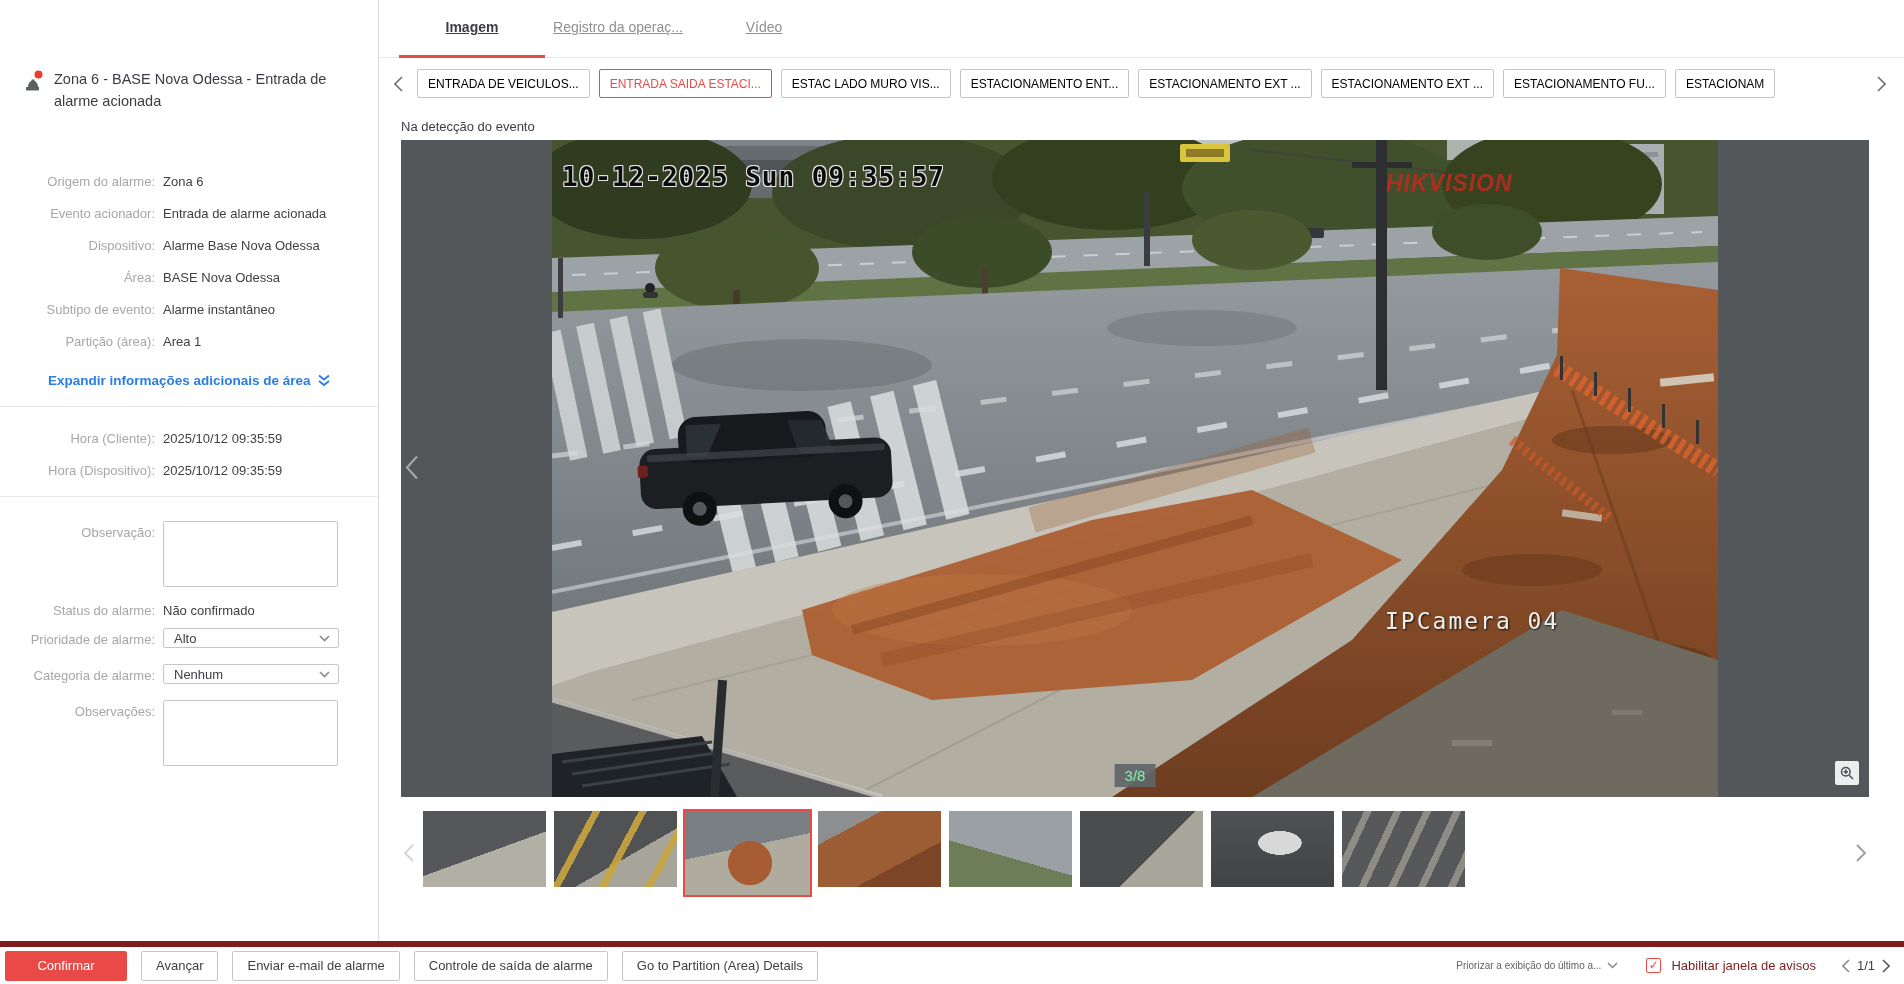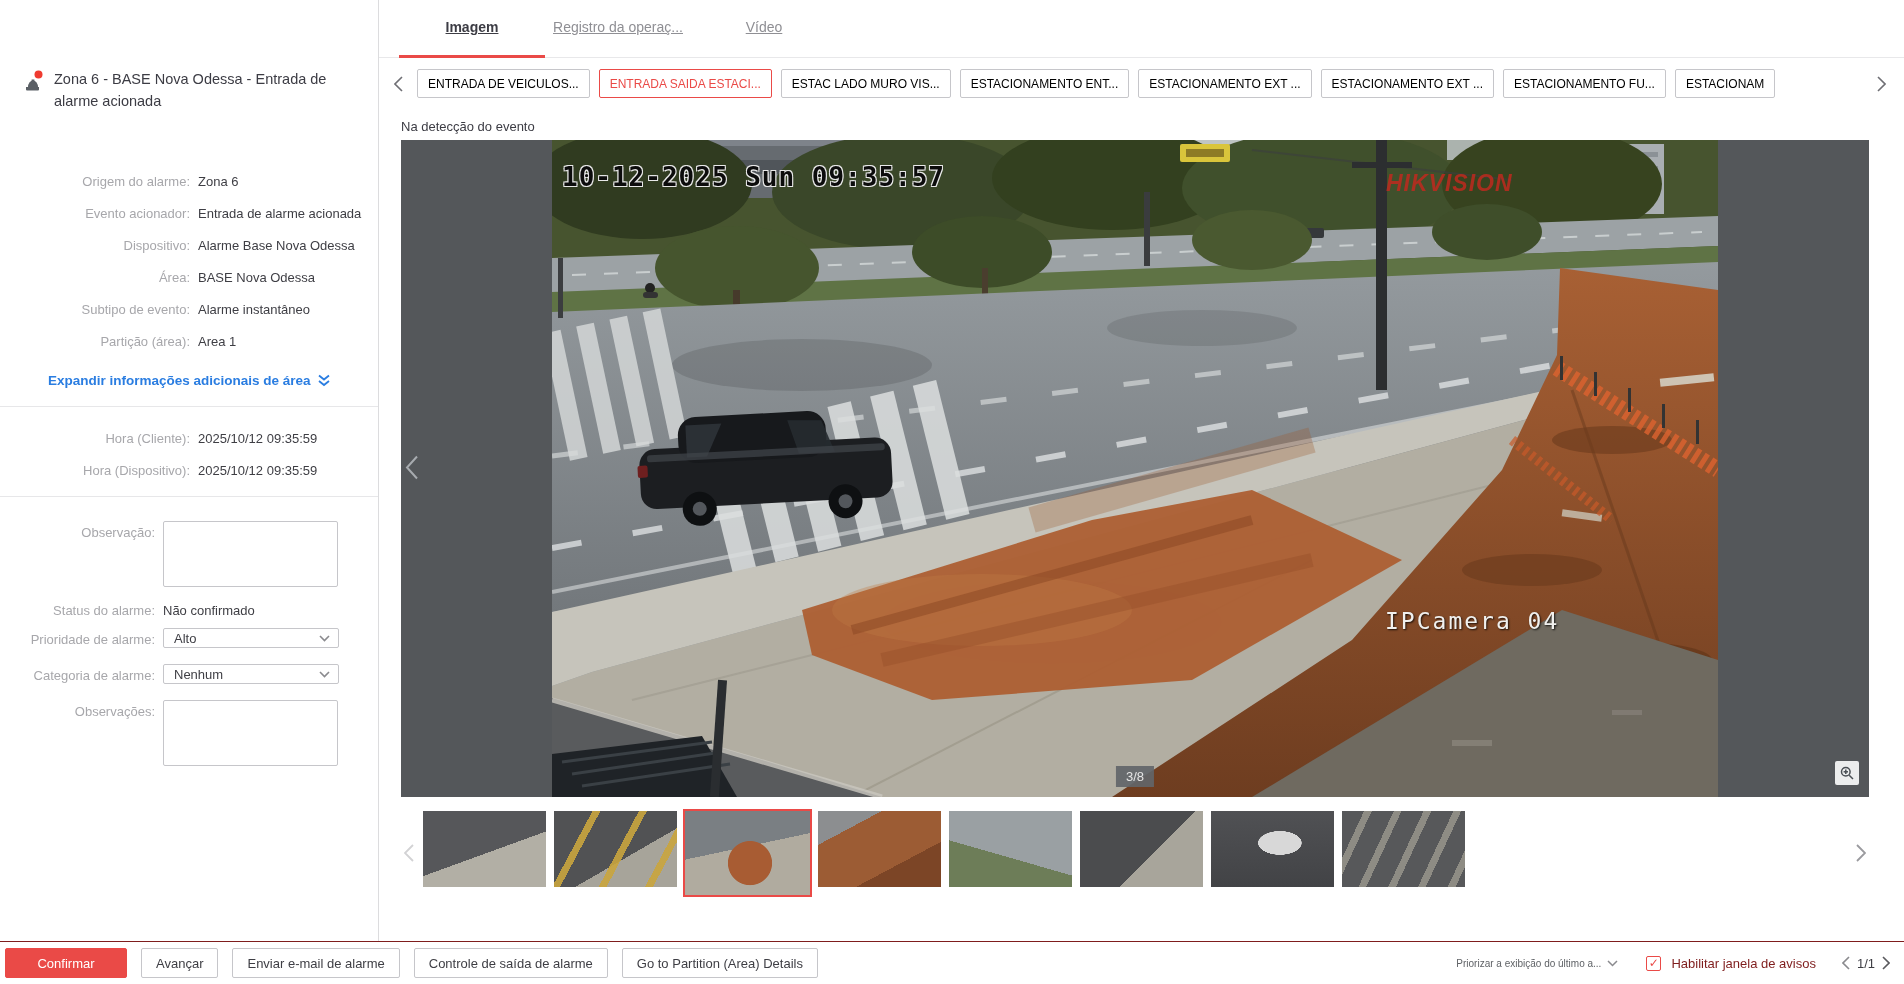--- a/index.html
+++ b/index.html
@@ -6,21 +6,21 @@
   html,body { width:1904px; height:984px; overflow:hidden; background:#fff;
     font-family:"Liberation Sans","DejaVu Sans",sans-serif; color:#3e3e44; }
   .app { display:flex; width:1904px; height:941px; }
 
   
   .sidebar { width:379px; height:941px; border-right:1px solid #dcdcde; padding-top:68px; position:relative; flex:none; }
   .alarm-title-row { display:flex; padding:0 24px 0 22px; gap:10px; }
   .alarm-icon { width:22px; height:22px; position:relative; flex:none; margin-top:2px; }
   .alarm-icon svg { display:block; }
   .alarm-title { font-size:14.5px; line-height:22px; color:#3c3c44; }
-  .fieldlist { margin-top:0;padding-left:35px; }
+  .fieldlist { margin-top:0; }
   .f-row { display:flex; margin-bottom:17px; font-size:13px; line-height:15px; }
   .f-label { flex:0 0 163px; text-align:right; color:#a7a7ab; padding-right:8px; }
   .f-value { flex:1; color:#3e3e44; padding-right:10px; }
   .fields-block { margin-top:62px; }
   .expand-link { display:flex; align-items:center; gap:6px; margin:24px 0 0 48px; color:#2a7de1; font-size:13.5px; font-weight:bold; cursor:pointer; text-decoration:none; }
   .sb-divider { border:none; border-top:1px solid #e7e7e9; margin:18px 0 24px 0; }
   .form-row { display:flex; margin-bottom:16px; font-size:13px; }
   .form-row .f-label { padding-top:4px; }
   .sb-textarea { width:175px; height:66px; border:1px solid #c6c6ca; border-radius:2px; resize:none; font-family:inherit; font-size:13px; padding:4px 6px; outline:none; }
   .sb-textarea.small { height:66px; }
@@ -42,41 +42,41 @@
 
   
   .viewer { position:relative; margin:6px 0 0 22px; width:1468px; height:657px; background:#54575a; overflow:hidden; }
   .photo { position:absolute; left:151px; top:0; width:1166px; height:657px; }
   .photo svg { display:block; width:1166px; height:657px; }
   .osd-timestamp { position:absolute; left:10px; top:22px; font-family:"DejaVu Sans Mono",monospace; font-weight:bold; font-size:26px; color:#0c0c0c;
     text-shadow:-1px -1px 0 #e8e8e8, 1px -1px 0 #e8e8e8, -1px 1px 0 #e8e8e8, 1px 1px 0 #e8e8e8; letter-spacing:1px; white-space:nowrap; }
   .osd-brand { position:absolute; left:834px; top:30px; font-size:23px; font-weight:bold; font-style:italic; color:#bf2a1e; opacity:.85; letter-spacing:1px; }
   .osd-camera { position:absolute; left:833px; top:468px; font-family:"DejaVu Sans Mono",monospace; font-size:23px; color:#f0f0ee; letter-spacing:2px; text-shadow:1px 1px 2px rgba(0,0,0,.8); }
   .viewer-prev { position:absolute; left:4px; top:50%; transform:translateY(-50%); background:none; border:none; cursor:pointer; }
-  .page-badge { position:absolute; left:50%; transform:translateX(-50%); bottom:10px; background:rgba(98,101,105,.92); color:#e5e5e5; font-size:13px; padding:3px 10px; }
+  .page-badge { position:absolute; left:50%; transform:translateX(-50%); bottom:10px; background:rgba(98,101,105,.92); color:#86efac; font-size:15px; padding:3px 10px; }
   .zoom-btn { position:absolute; right:10px; bottom:12px; width:24px; height:24px; background:#eceded; border:none; border-radius:2px; cursor:pointer; display:flex; align-items:center; justify-content:center; }
 
   
   .thumbbar { display:flex; align-items:center; margin:12px 0 0 22px; height:88px; position:relative; width:1468px; }
   .thumb-chev { width:16px; flex:none; display:flex; justify-content:center; cursor:pointer; }
   .thumbs { display:flex; gap:8px; margin-left:6px; }
   .thumb { width:123px; height:76px; flex:none; cursor:pointer; background-color:#4e4f51; }
   .thumb.selected { outline:2px solid #ea4a47; height:84px; width:125px; }
   .thumbs-next { position:absolute; right:0; }
   .t0 { background:linear-gradient(160deg,#56575a 54%,#b2afa5 54%); }
   .t1 { background:repeating-linear-gradient(118deg, rgba(201,165,62,0) 0 34px, rgba(201,165,62,.9) 34px 41px), linear-gradient(150deg,#515254 60%,#a7a49a 60%); }
   .t2 { background:radial-gradient(circle at 52% 62%, #a85c33 0 26%, rgba(168,92,51,0) 27%), linear-gradient(168deg,#7a7f83 44%,#b0ab9f 44%); }
   .t3 { background:linear-gradient(152deg,#8c8e90 24%, #9c5c34 24% 68%, #7c4526 68%); }
   .t4 { background:linear-gradient(196deg,#9aa0a3 58%,#6d7d58 58%); }
   .t5 { background:linear-gradient(135deg,#4b4c4e 58%,#a8a59b 58%); }
   .t6 { background:radial-gradient(ellipse 22px 12px at 56% 42%, #d8d8d8 0 98%, rgba(216,216,216,0) 100%), linear-gradient(#505154,#424346); }
   .t7 { background:repeating-linear-gradient(115deg,#57585a 0 20px,#8e8c84 20px 27px); }
 
   
-  .footer { height:43px; border-top:1px solid #7f1d1d; display:flex; align-items:center; padding:0 14px 0 5px; justify-content:space-between; }
+  .footer { height:43px; border-top:6px solid #7f1d1d; display:flex; align-items:center; padding:0 14px 0 5px; justify-content:space-between; }
   .footer-left { display:flex; gap:14px; }
   .fbtn { height:30px; padding:0 14px; background:#fff; border:1px solid #c6c6ca; border-radius:2px; font-size:13px; font-family:inherit; color:#3e3e44; cursor:pointer; white-space:nowrap; }
   .fbtn.primary { background:#ea4a47; border-color:#ea4a47; color:#fff; width:122px; }
   .footer-right { display:flex; align-items:center; gap:10px; }
   .display-opt { display:flex; align-items:center; gap:6px; font-size:10px; color:#5f6266; cursor:pointer; margin-right:18px; }
   .cb { width:15px; height:15px; border:1px solid #ea4a47; border-radius:2px; color:#ea4a47; font-size:12px; line-height:13px; text-align:center; cursor:pointer; font-weight:bold; }
   .cb-label { font-size:13px; color:#7f1d1d; }
   .pager { display:flex; align-items:center; gap:7px; margin-left:16px; }
   .pager-text { font-size:13px; color:#3e3e44; }
   .icon-btn { background:none; border:none; cursor:pointer; display:flex; align-items:center; }

